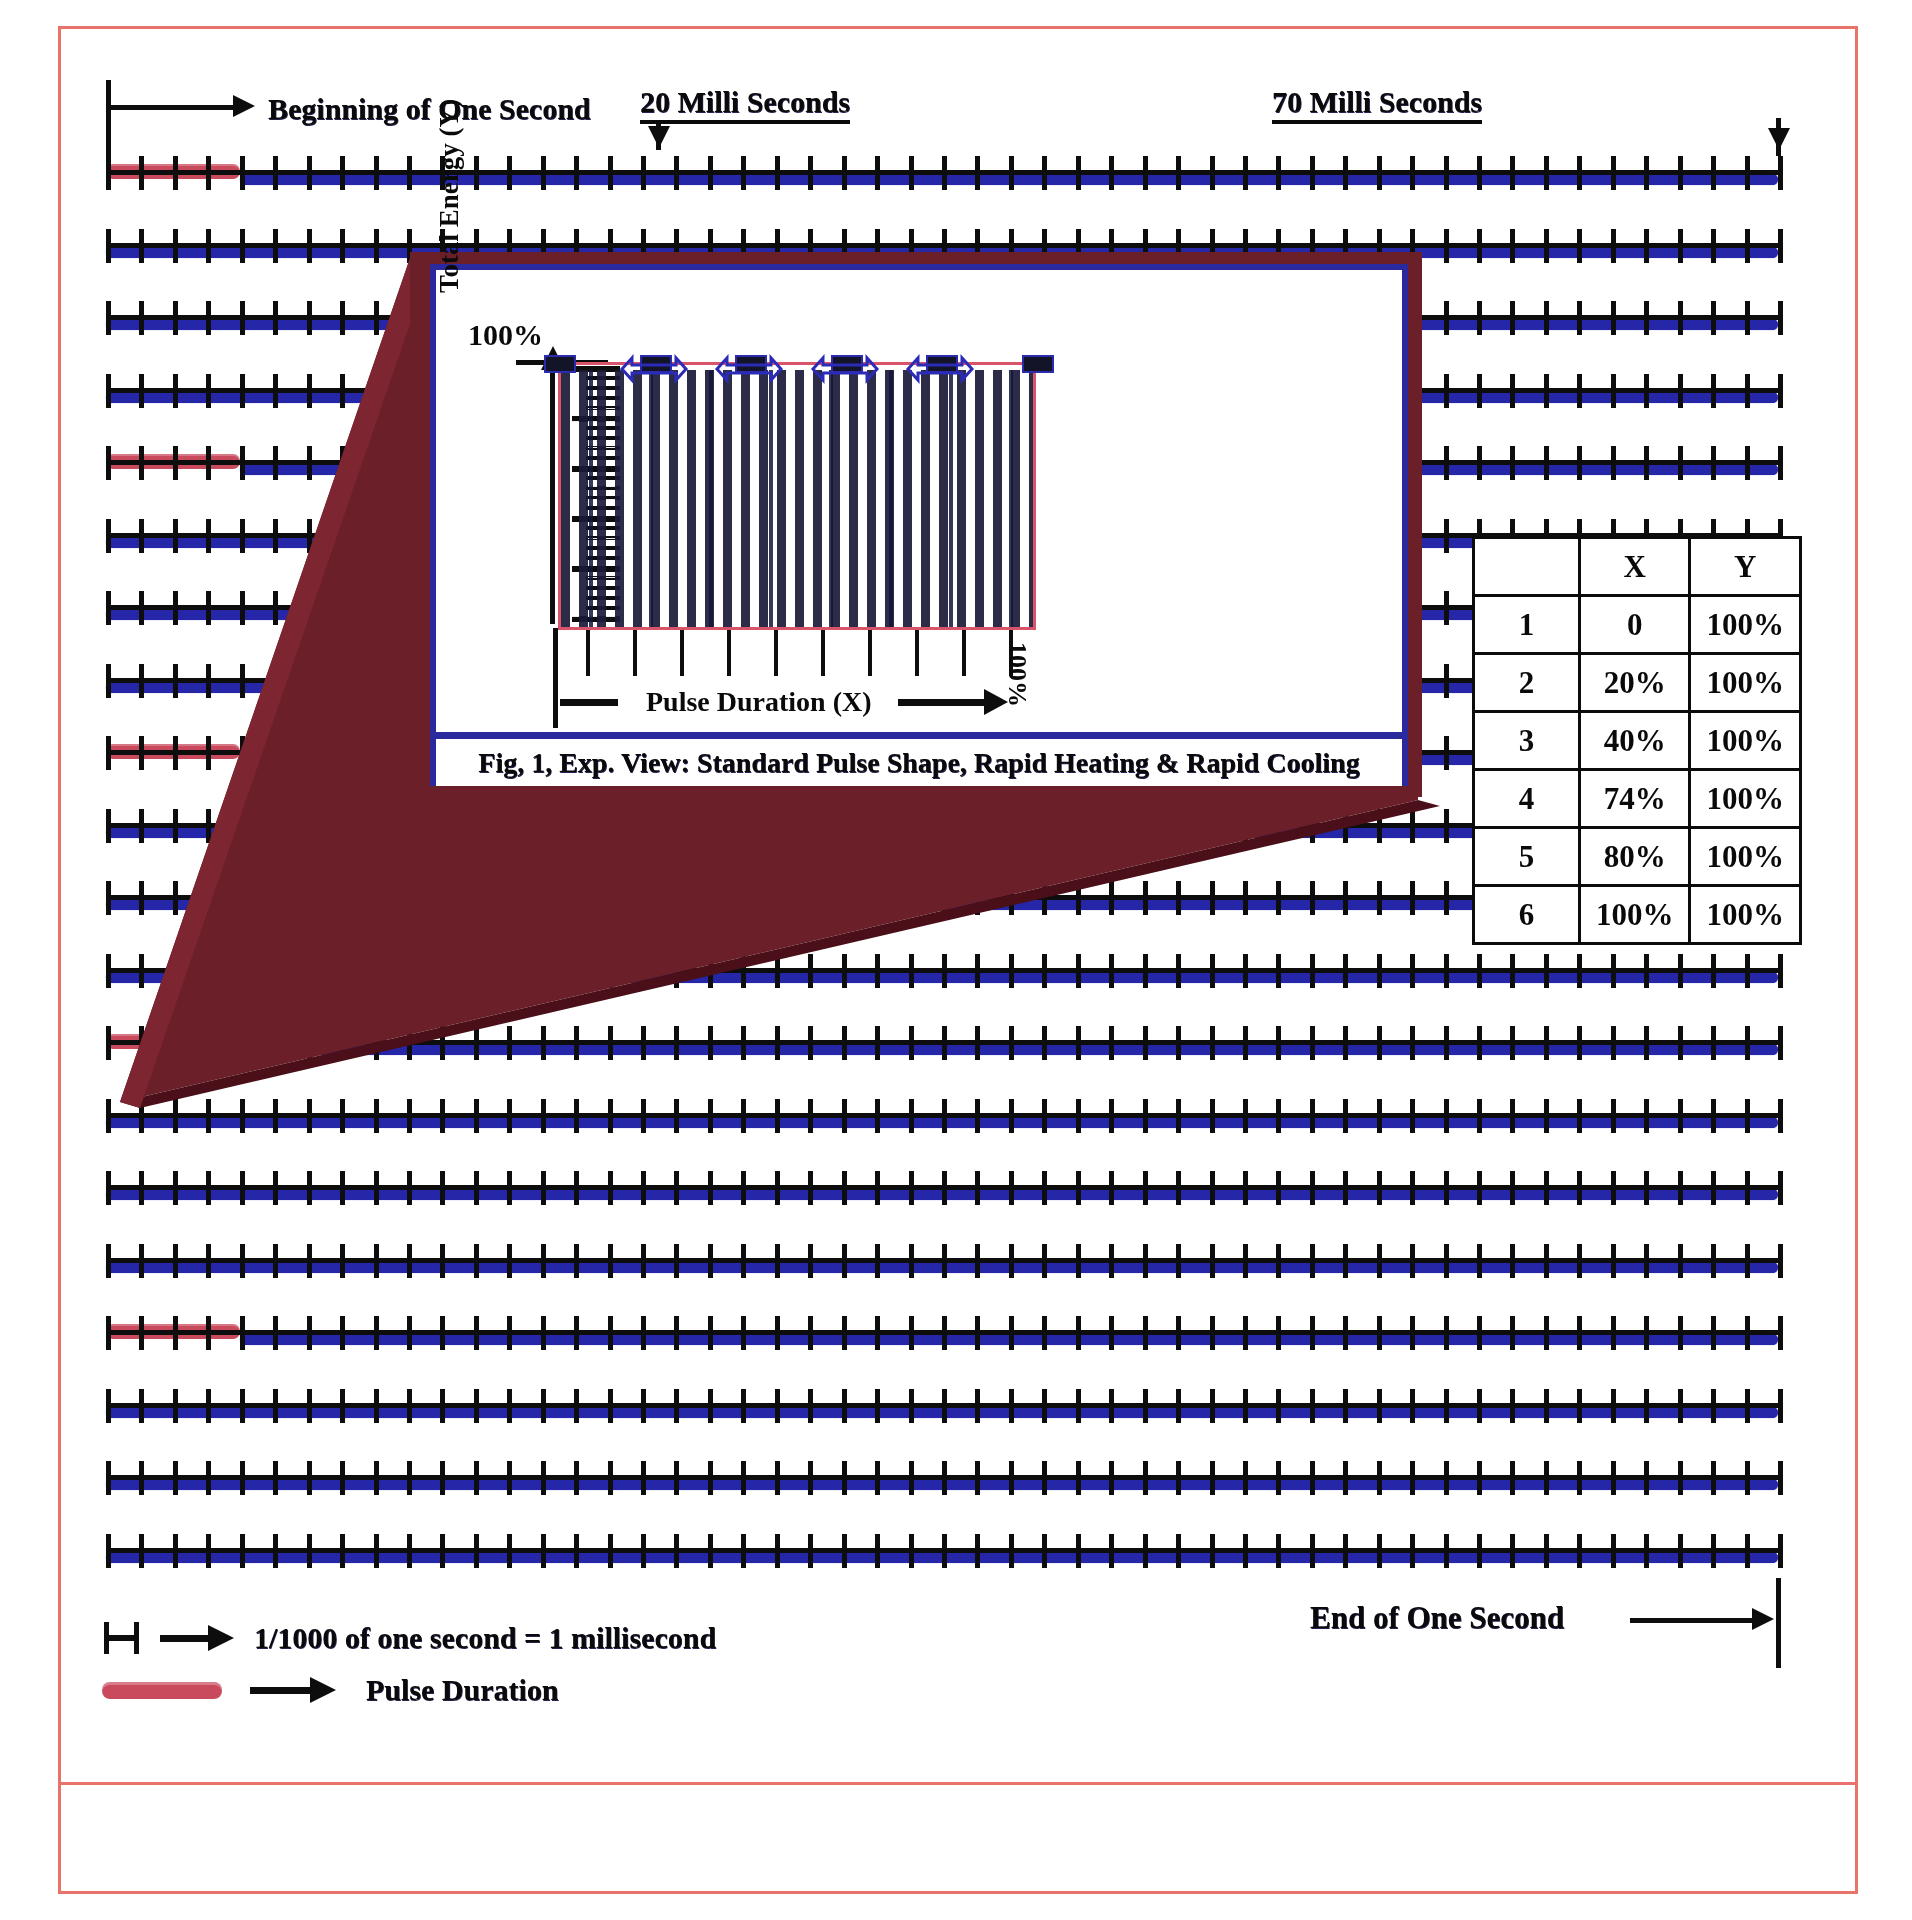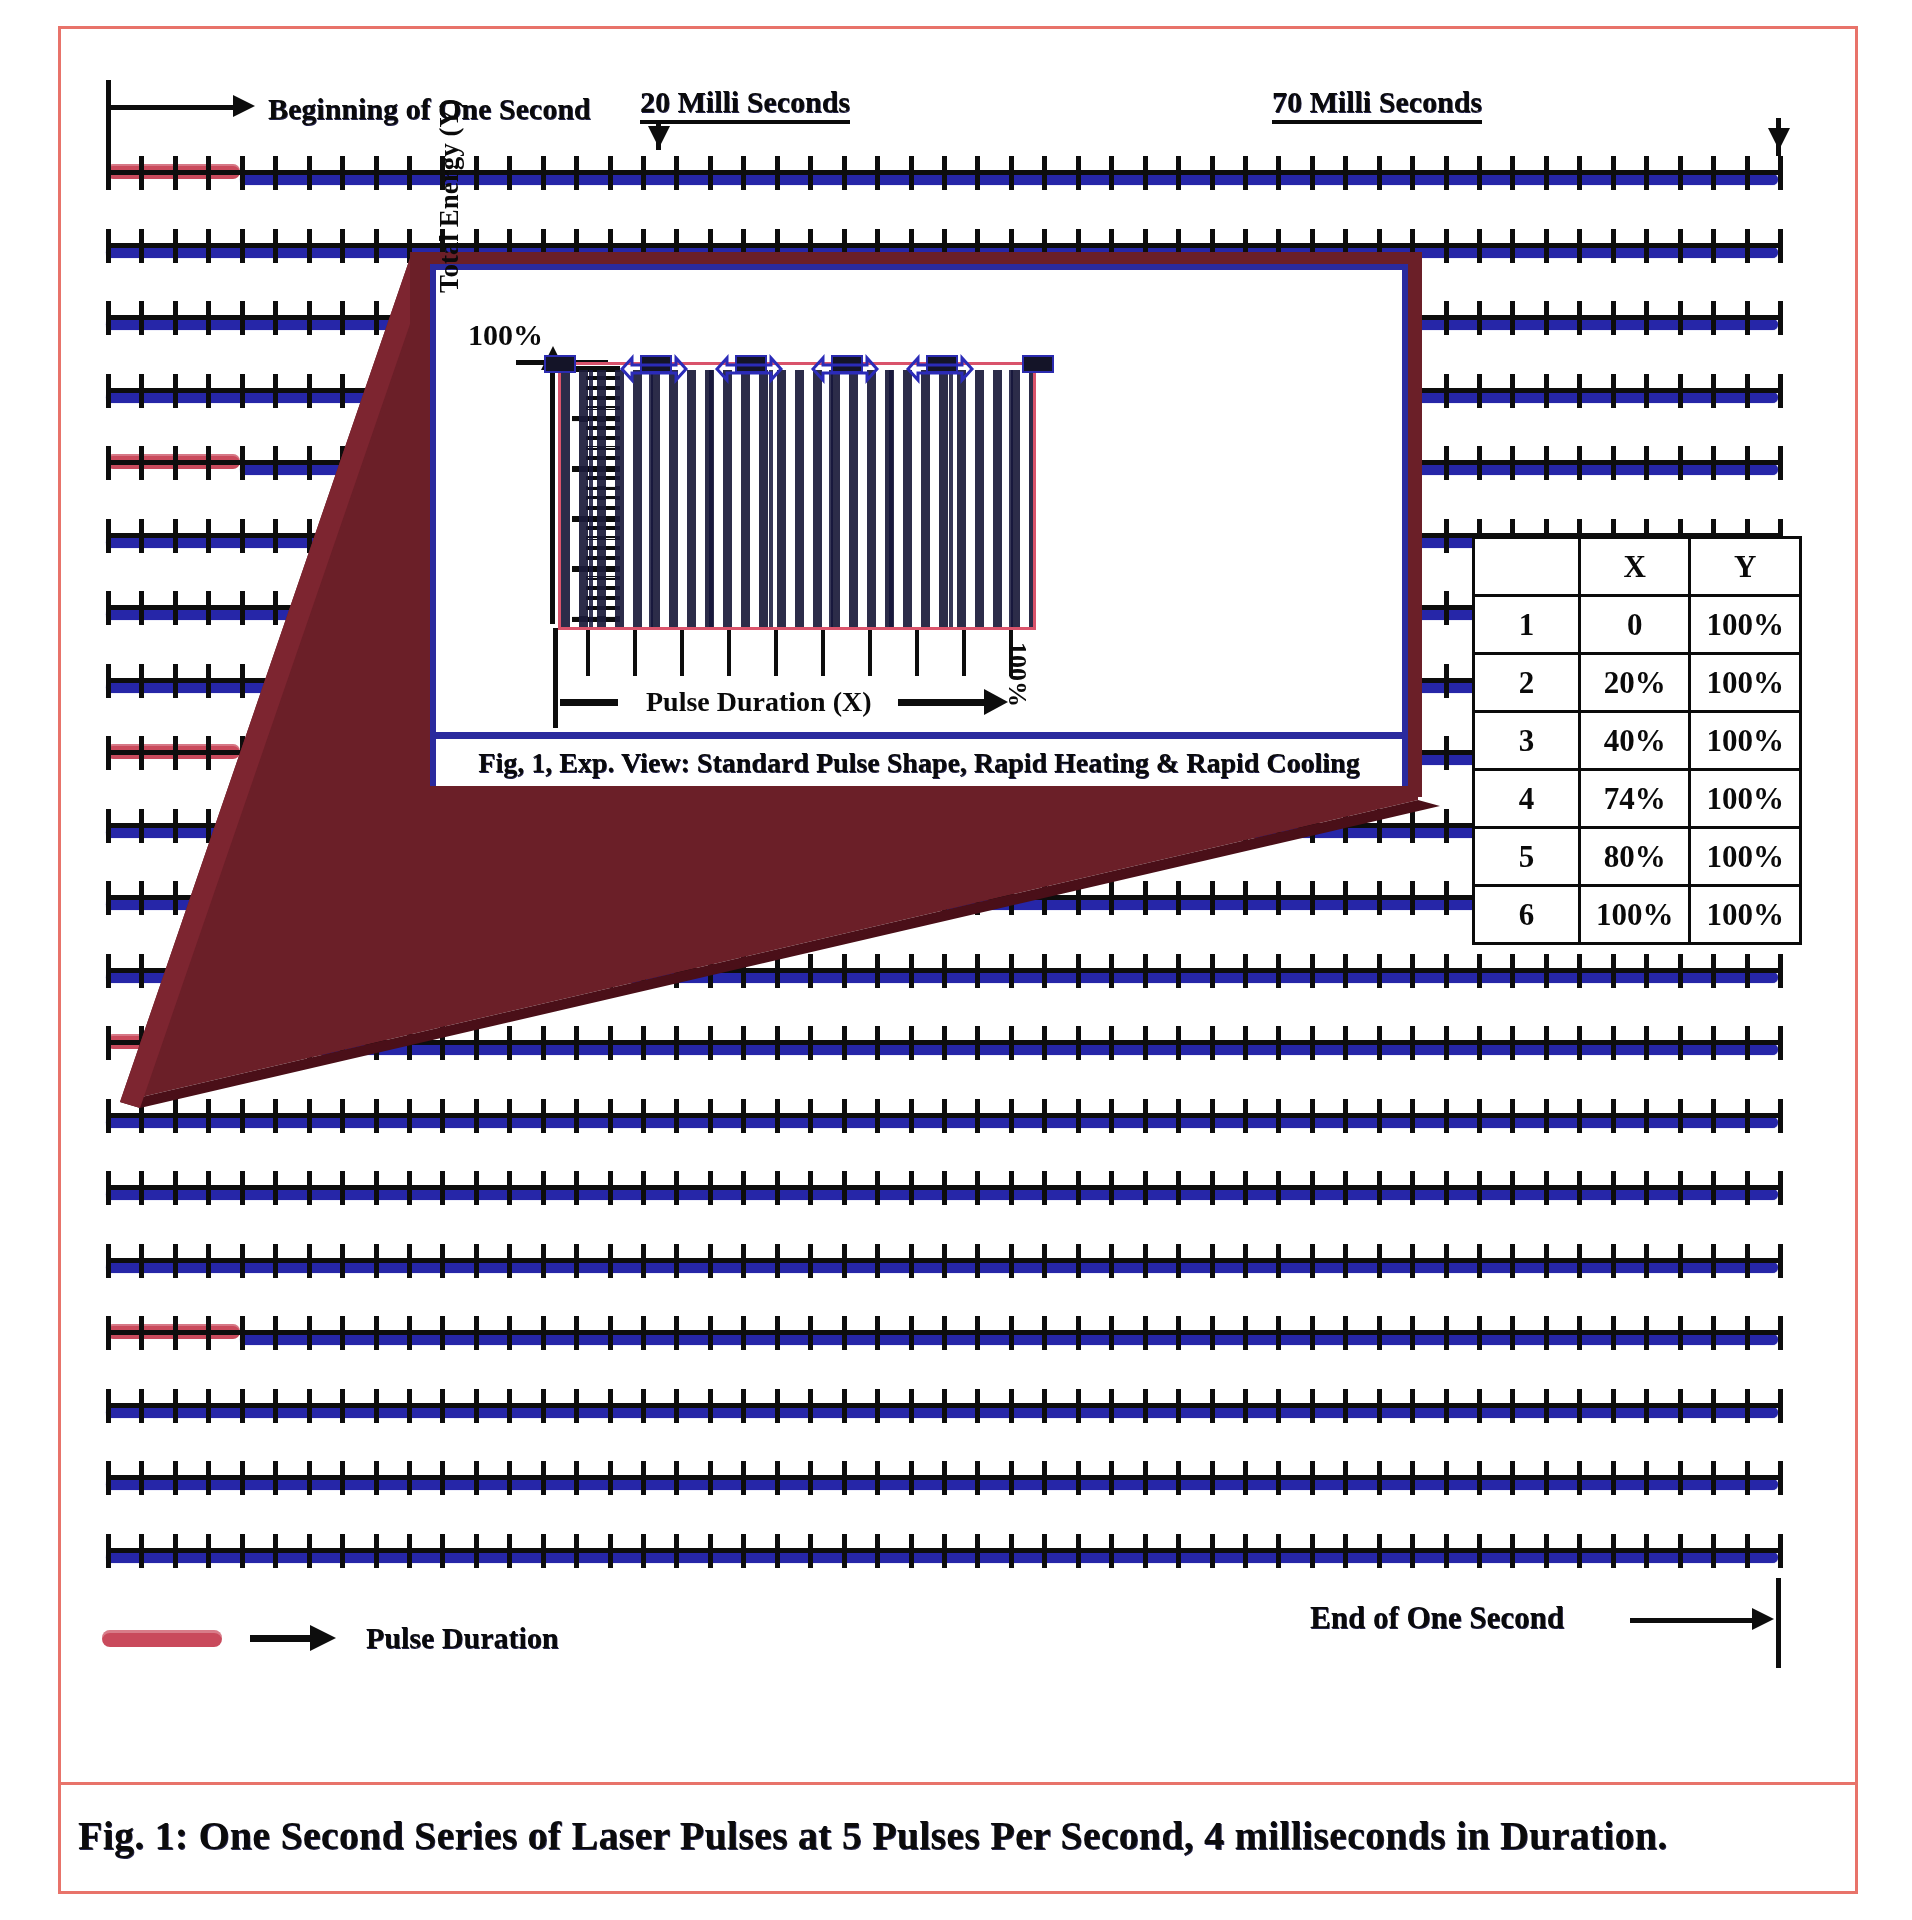--- a/index.html
+++ b/index.html
@@ -1445,28 +1445,39 @@
       <span id="inset-caption-text">Fig, 1, Exp. View: Standard Pulse Shape, Rapid Heating &amp; Rapid Cooling</span>
     </div>
   </div>
 
   <div id="end-label">End of One Second</div>
   <div class="hline" style="left:1630px;top:1618px;width:130px;"></div>
   <div class="arrow-right" style="left:1752px;top:1608px;"></div>
   <div class="vline" style="left:1776px;top:1578px;height:90px;"></div>
 
   <div id="legend">
+    <div class="lg-row">
+      <svg class="lg-hbracket" viewBox="0 0 46 40">
+        <rect x="4" y="4" width="5" height="32" fill="#0d0d0d"></rect>
+        <rect x="34" y="4" width="5" height="32" fill="#0d0d0d"></rect>
+        <rect x="4" y="17" width="35" height="6" fill="#0d0d0d"></rect>
+      </svg>
+      <div class="lg-arrow" style="margin-left:14px;">
+        <div class="lg-arrow-shaft" style="width:48px;"></div>
+        <div class="lg-arrow-head"></div>
+      </div>
+      <span class="lg-text" style="margin-left:20px;">1/1000 of one second = 1 millisecond</span>
+    </div>
 
     <div class="lg-row">
       <div class="lg-swatch-red" style="margin-left:2px;"></div>
       <div class="lg-arrow" style="margin-left:28px;">
         <div class="lg-arrow-shaft" style="width:60px;"></div>
         <div class="lg-arrow-head"></div>
       </div>
       <span class="lg-text" style="margin-left:30px;">Pulse Duration</span>
     </div>
 
   </div>
 
   <div id="caption-divider"></div>
-  <div id="fig-caption">Fig. 1: One Second Series of Laser Pulses at 5 Pulses Per Second, 4 milliseconds in Duration.</div>
 
 </div>
 
 </body></html>

